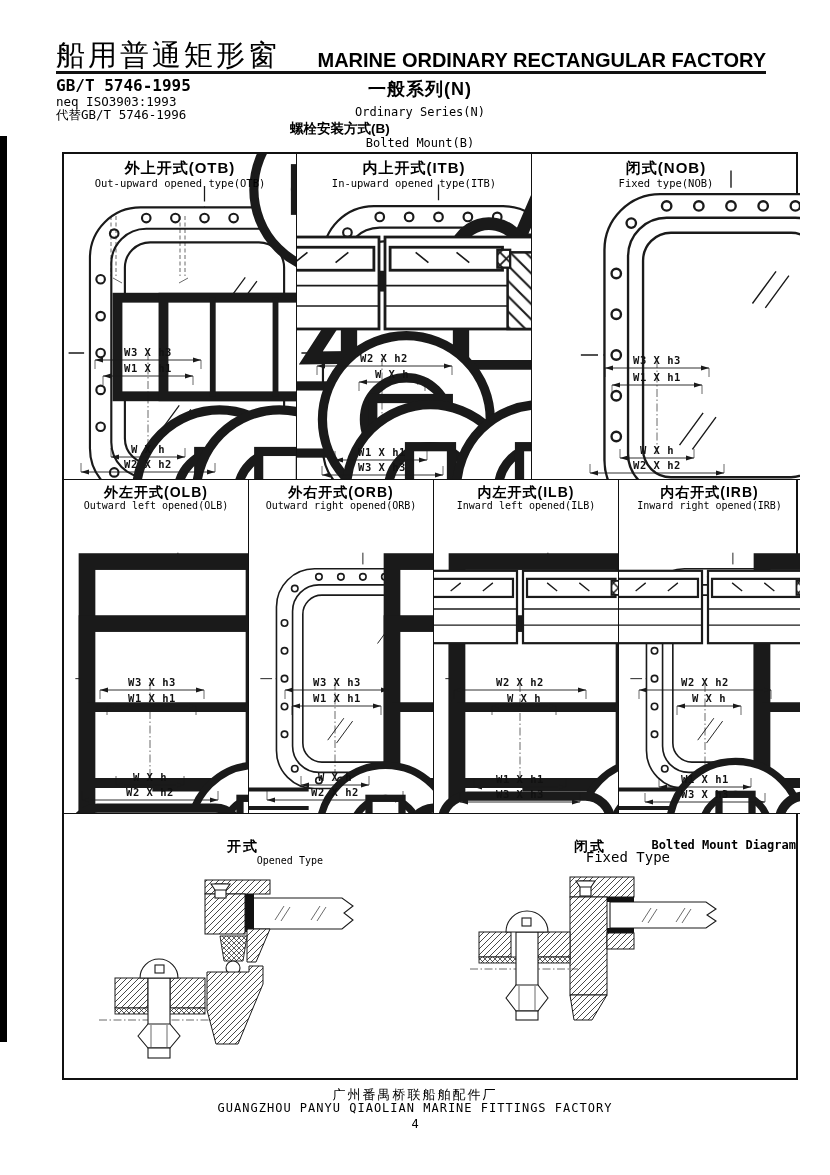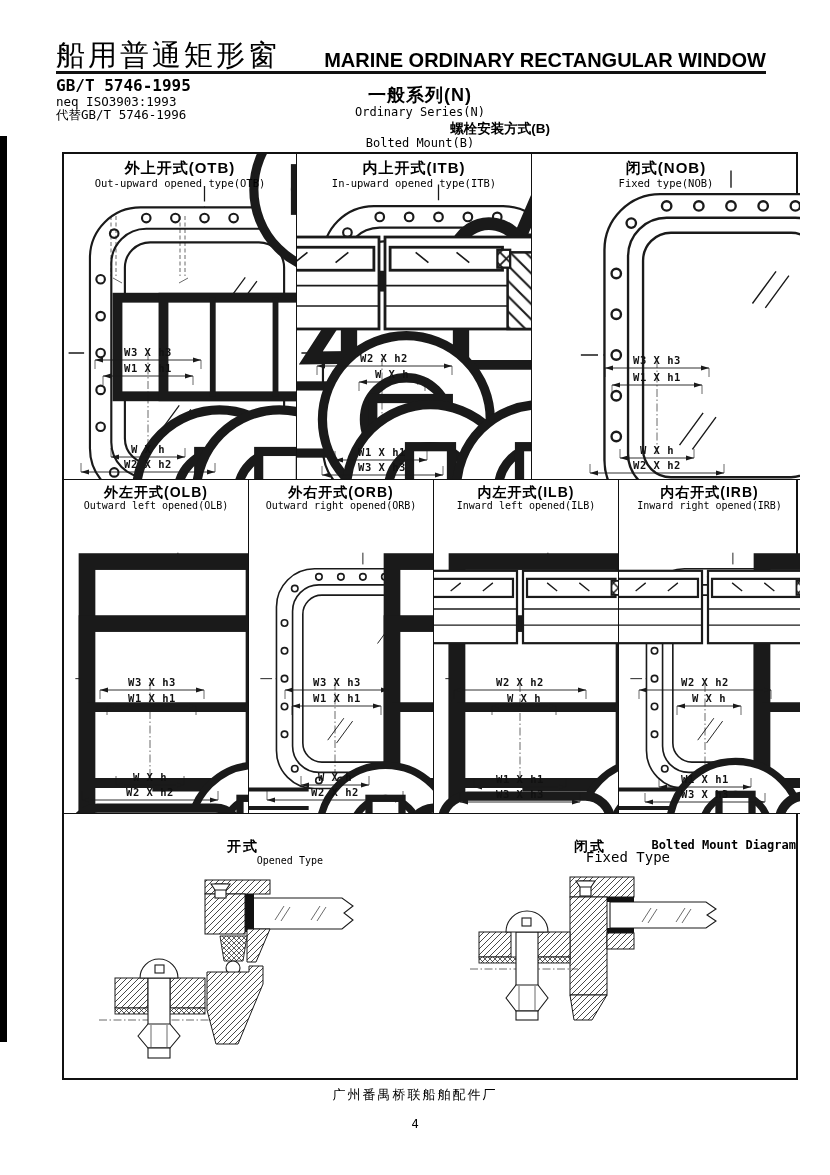--- a/index.html
+++ b/index.html
@@ -7,23 +7,23 @@
 .page{position:relative;width:830px;height:1175px;background:#fff;font-family:"Liberation Sans",sans-serif;color:#000000;overflow:hidden;margin:0 auto}
 .abs{position:absolute}
 .binding{left:0;top:136px;width:7px;height:906px;background:#000}
 .title-cn{left:56px;top:36px;font-size:29px;letter-spacing:3px;font-weight:500}
 .title-en{right:64px;top:49px;font-size:20px;font-weight:700}
 .hrule{left:56px;top:71px;width:710px;height:3px;background:#111}
 .mono{font-family:"DejaVu Sans Mono",monospace}
 .std-code{left:56px;top:76px;font-size:16px;font-weight:700}
 .std-neq{left:56px;top:94px;font-size:12.5px}
 .std-repl{left:56px;top:107px;font-size:12.5px}
-.series-cn{left:290px;top:83px;width:260px;text-align:center;font-size:18px;font-weight:600;letter-spacing:1px}
+.series-cn{left:290px;top:77px;width:260px;text-align:center;font-size:18px;font-weight:600;letter-spacing:1px}
 .series-en{left:290px;top:105px;width:260px;text-align:center;font-size:12px}
-.mount-cn{left:290px;top:120px;width:260px;text-align:right;font-size:13.5px;font-weight:600}
+.mount-cn{left:290px;top:120px;width:260px;text-align:left;font-size:13.5px;font-weight:600}
 .mount-en{left:290px;top:136px;width:260px;text-align:center;font-size:12px}
 .table{left:62px;top:152px;width:736px;height:928px;border:2px solid #111}
 .cell{position:absolute;border-right:1.5px solid #111;border-bottom:1.5px solid #111;overflow:hidden}
 .cell.last{border-right:none}
 .row3{position:absolute;left:0;top:660px;width:732px;height:264px}
 .ct{position:absolute;left:0;right:0;text-align:center}
 .ct.cn{top:5px;font-size:15px;font-weight:600;letter-spacing:1px}
 .ct.en{top:23px;font-size:10.5px}
 .r2 .ct.cn{top:4px;font-size:14px}
 .r2 .ct.en{top:20px;font-size:10px}
@@ -157,21 +157,21 @@
       <rect class="xhatched" x="44" y="29" width="5" height="7"></rect>
       <rect class="hatched" x="72" y="19" width="20" height="9"></rect>
     </symbol>
   </defs>
 </svg>
 
 <div class="page">
   <div class="abs binding"></div>
 
   <div class="abs title-cn">船用普通矩形窗</div>
-  <div class="abs title-en">MARINE ORDINARY RECTANGULAR WINDOW</div>
+  <div class="abs title-en">MARINE ORDINARY RECTANGULAR FACTORY</div>
   <div class="abs hrule"></div>
   <div class="abs std-code mono">GB/T 5746-1995</div>
   <div class="abs std-neq mono">neq ISO3903:1993</div>
   <div class="abs std-repl mono">代替GB/T 5746-1996</div>
   <div class="abs series-cn">一般系列(N)</div>
   <div class="abs series-en mono">Ordinary Series(N)</div>
   <div class="abs mount-cn">螺栓安装方式(B)</div>
   <div class="abs mount-en mono">Bolted Mount(B)</div>
 
   <div class="abs table">
@@ -519,14 +519,15 @@
           <path class="lnf" d="M36,124 L46,111 H68 L78,124 L68,137 H46 z"></path>
           <line class="thin" x1="49" y1="112" x2="49" y2="136"></line>
           <line class="thin" x1="65" y1="112" x2="65" y2="136"></line>
           <rect class="lnf" x="46" y="137" width="22" height="9"></rect>
         </g>
       </svg>
     </div>
   </div>
 
   <div class="abs footer-cn">广州番禺桥联船舶配件厂</div>
+  <div class="abs footer-en mono">GUANGZHOU PANYU QIAOLIAN MARINE FITTINGS FACTORY</div>
   <div class="abs pageno mono">4</div>
 </div>
 
 </body></html>

